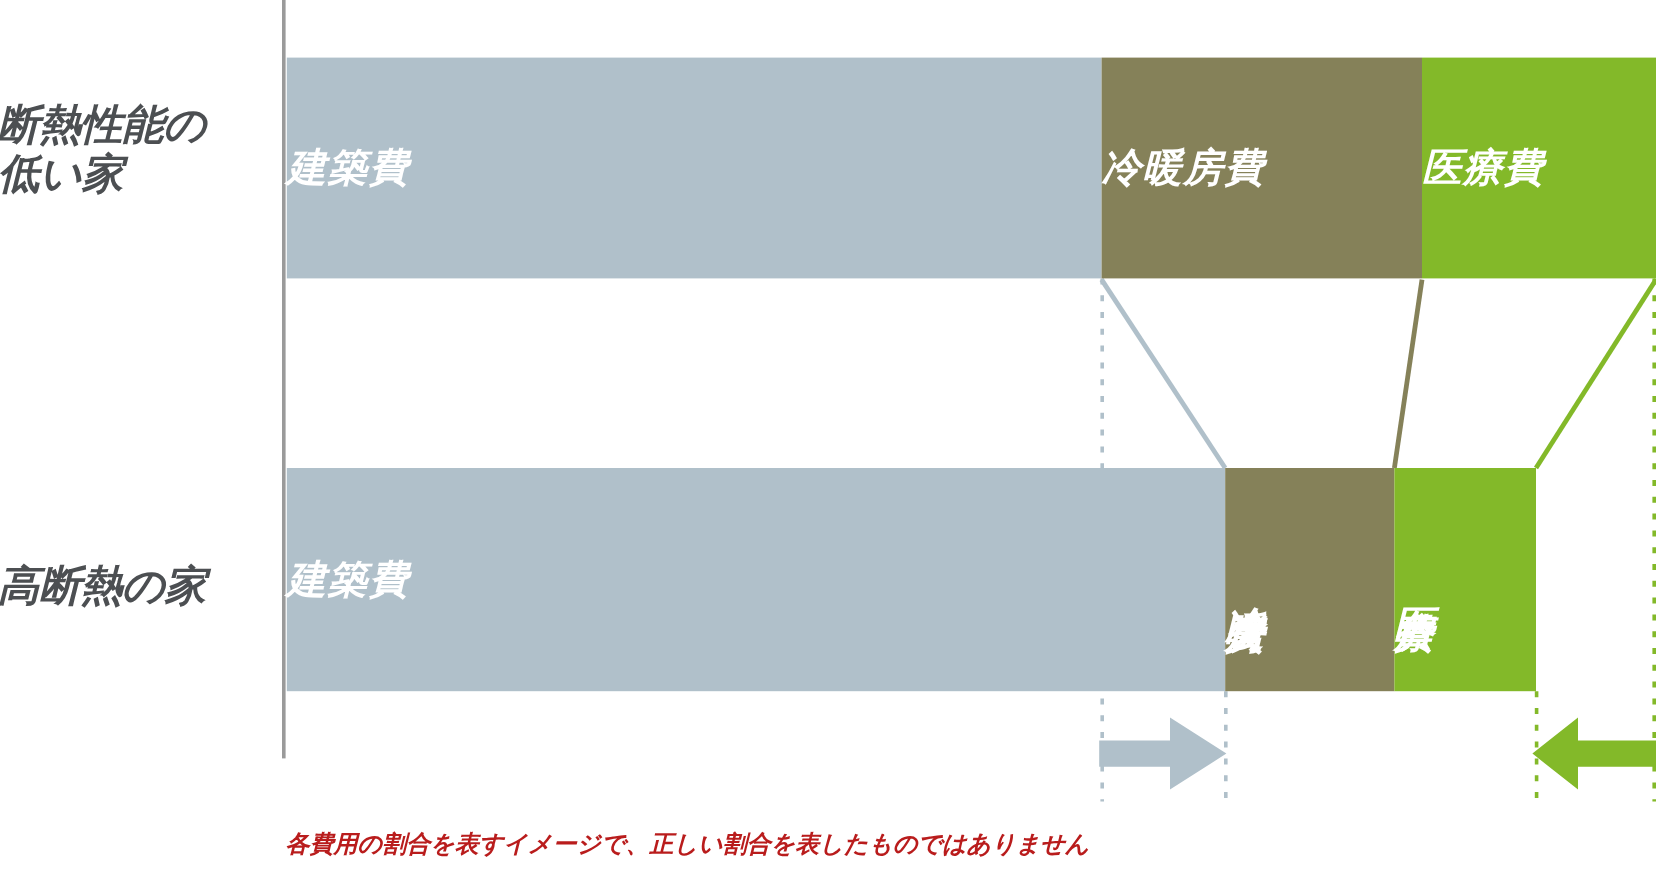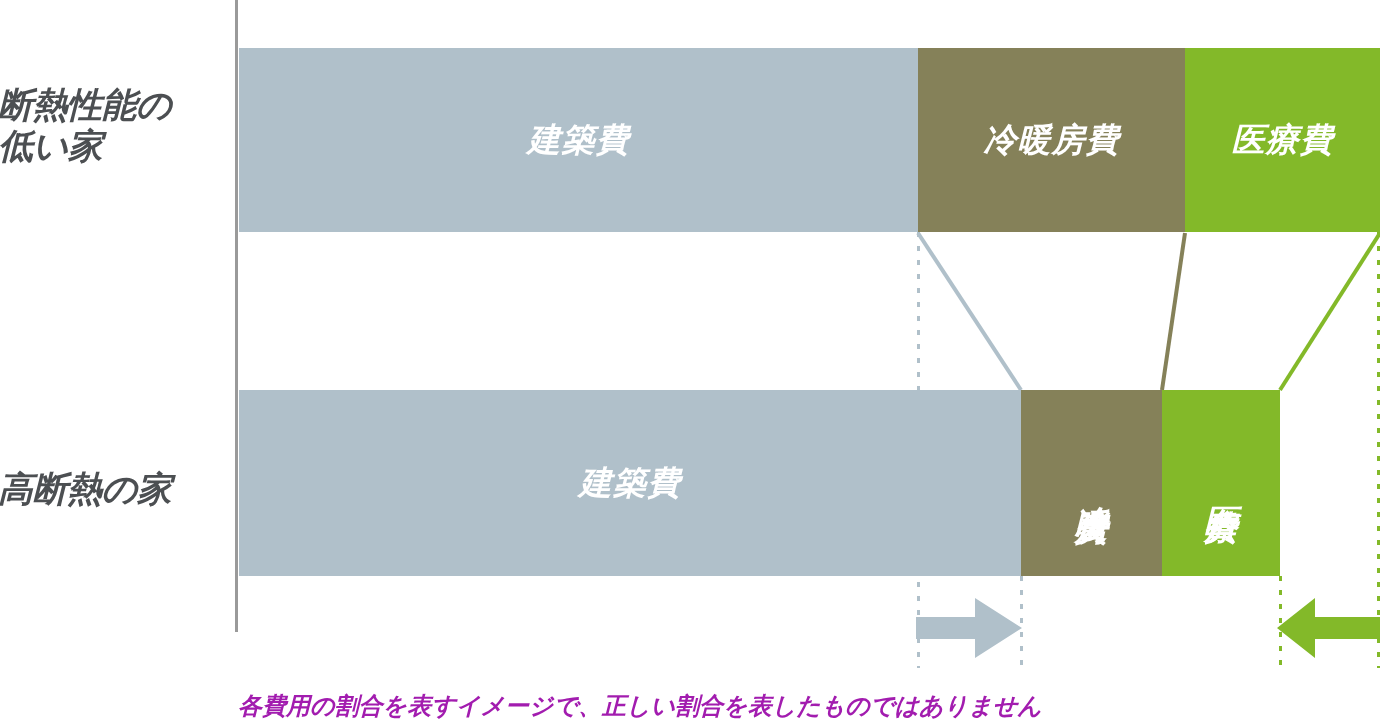--- a/index.html
+++ b/index.html
@@ -52,21 +52,20 @@
     left: -2px;
     top: 468px;
     width: 235px;
   }
 
   
   .bar-seg {
     position: absolute;
     display: flex;
     align-items: center;
-    justify-content: center;
     box-sizing: border-box;
   }
   .seg-label {
     color: #ffffff;
     font-weight: bold;
     font-size: 33px;
     letter-spacing: 1px;
     white-space: nowrap;
   }
   .seg-label.vertical {
@@ -93,23 +92,23 @@
     width: 1380px;
     height: 726px;
     pointer-events: none;
   }
 
   
   .caption {
     position: absolute;
     left: 238px;
     top: 690px;
-    font-size: 24px;
+    font-size: 20px;
     font-weight: bold;
-    color: #a21caf;
+    color: #b91c1c;
     letter-spacing: 0px;
     white-space: nowrap;
   }
 </style>
 </head>
 <body>
 
 <div id="chart-root">
 
   <div class="axis-line"></div>

